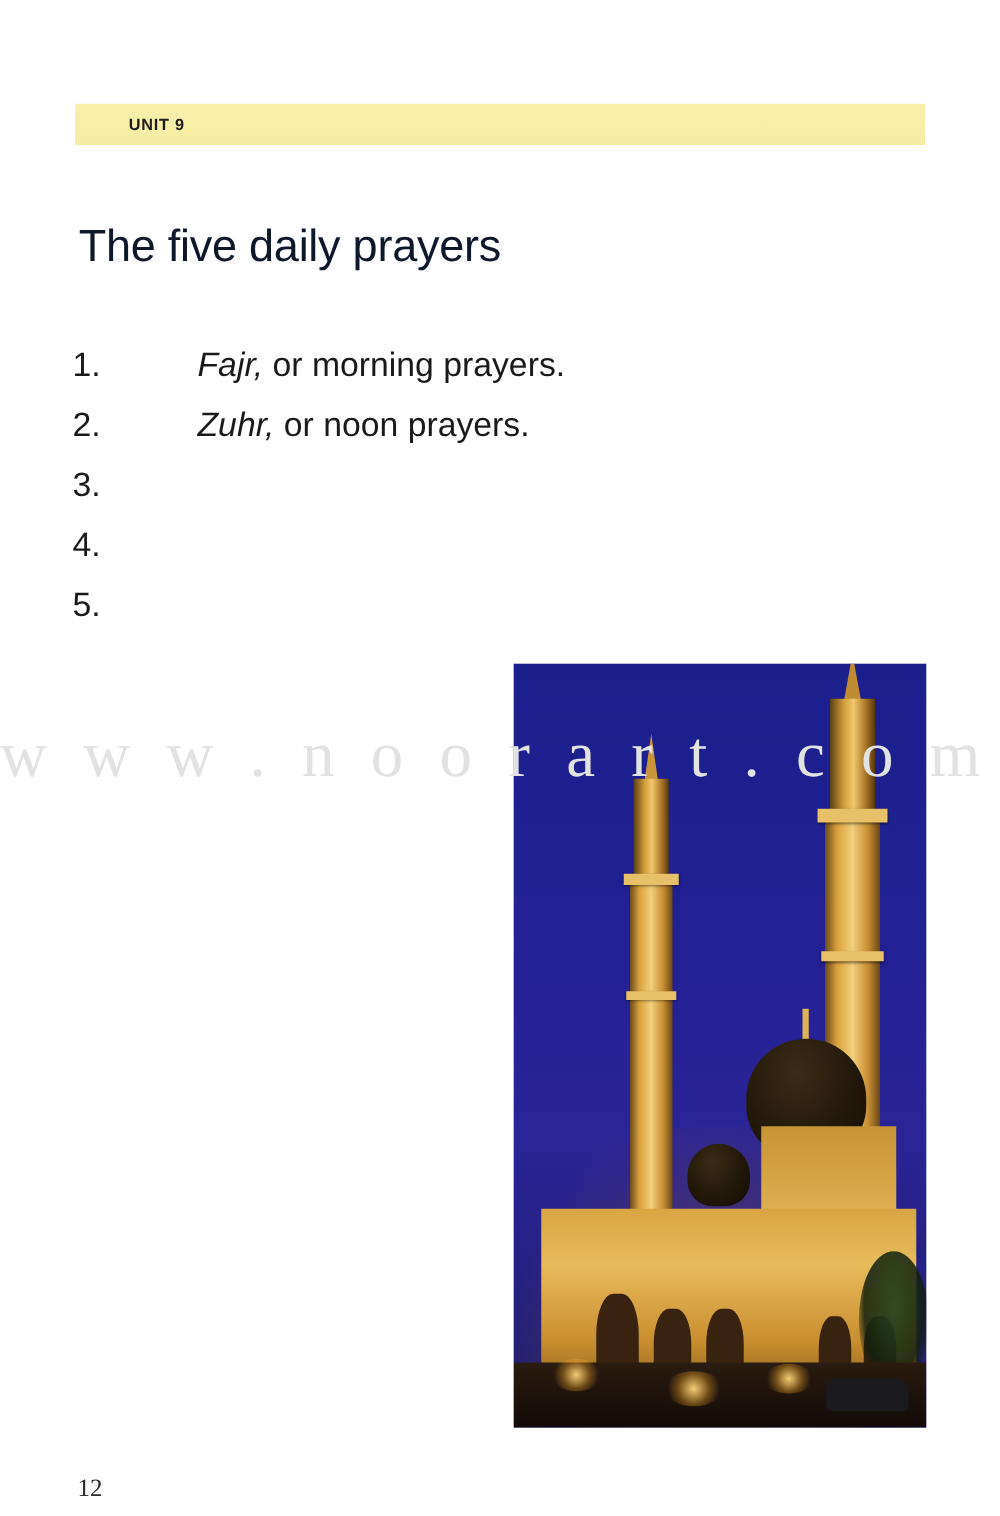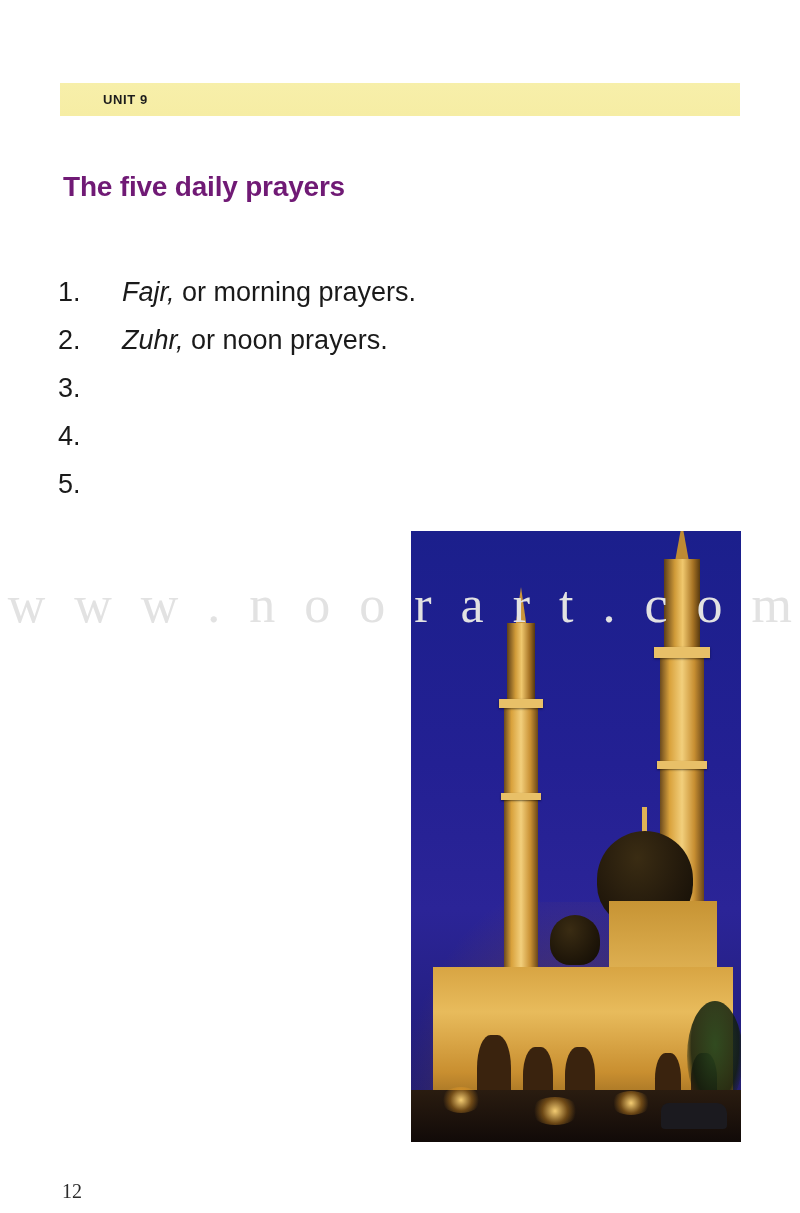--- a/index.html
+++ b/index.html
@@ -42,24 +42,24 @@
     letter-spacing: 0.6px;
     color: #1c1c1c;
   }
 
   
   .page-title {
     position: absolute;
     left: 63px;
     top: 150px;
     width: 430px;
-    font-size: 28px;
+    font-size: 36px;
     line-height: 1.28;
-    font-weight: bold;
-    color: #701a75;
+    font-weight: normal;
+    color: #0f172a;
     letter-spacing: -0.2px;
   }
 
   
   .prayer-list {
     position: absolute;
     left: 58px;
     top: 277px;
     width: 640px;
   }
@@ -77,20 +77,21 @@
     width: 52px;
     font-size: 27px;
   }
   .prayer-text {
     position: absolute;
     left: 64px;
     top: 0;
     font-size: 27px;
   }
   .prayer-text .name {
+    margin-left: 36px;
   }
 
   
   .photo {
     position: absolute;
     left: 411px;
     top: 531px;
     width: 330px;
     height: 611px;
     overflow: hidden;
@@ -263,21 +264,21 @@
     background: #1b1a1f;
     border-radius: 8px 10px 4px 4px;
   }
 
   
   .watermark {
     position: absolute;
     left: 0;
     top: 575px;
     width: 800px;
-    text-align: right;
+    text-align: left;
     font-size: 52px;
     letter-spacing: 8px;
     color: #e2e2e2;
     font-family: "Liberation Serif", serif;
     white-space: nowrap;
     pointer-events: none;
   }
 
   
   .page-number {

